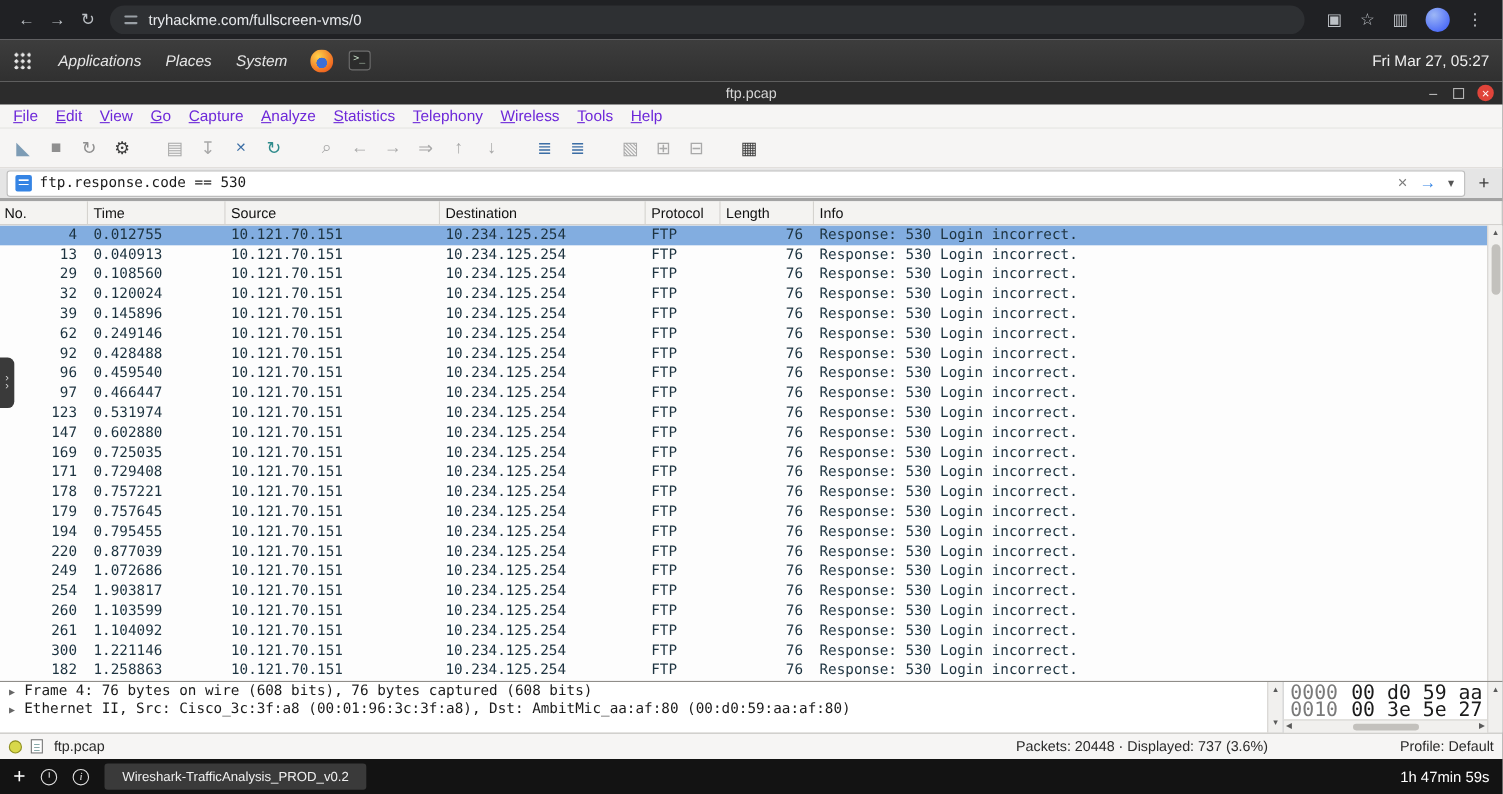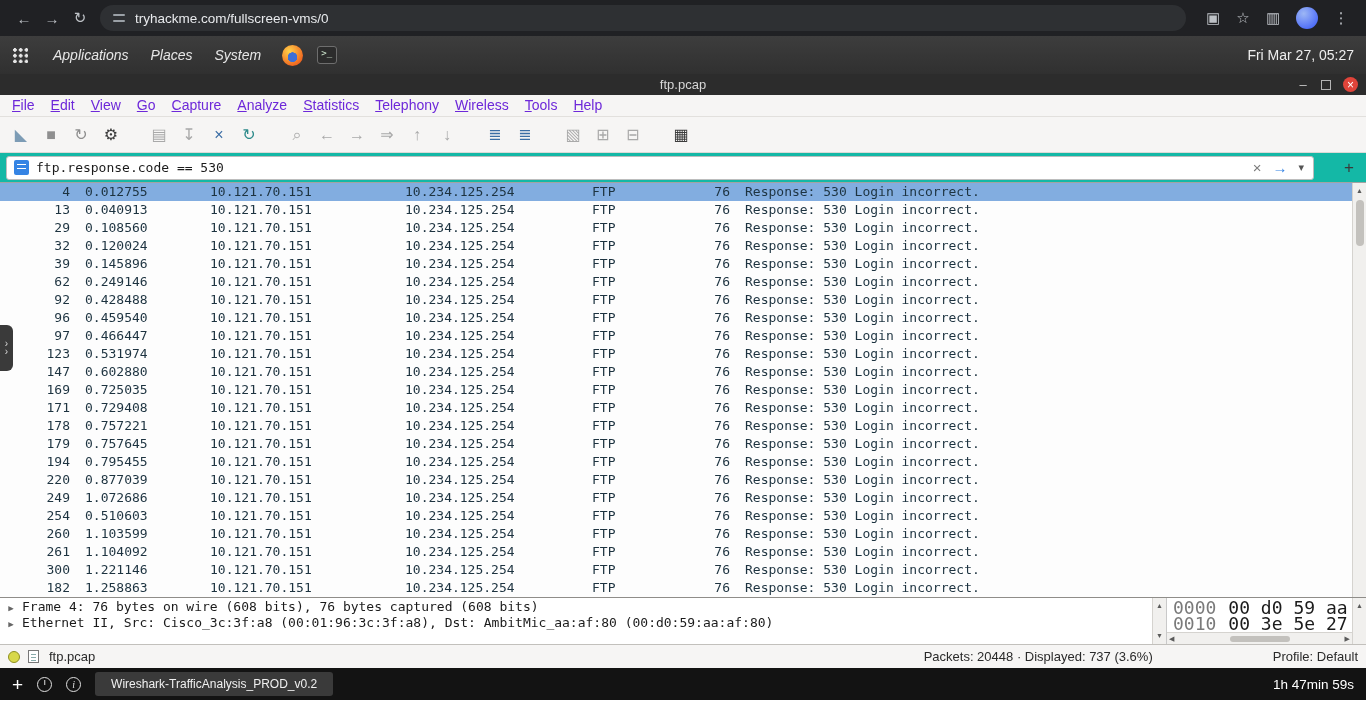--- a/index.html
+++ b/index.html
@@ -45,21 +45,21 @@
   .menu-bar { height:22px; background:#f6f5f4; display:flex; align-items:center; padding:0 4px; border-bottom:1px solid #e2e0dd; flex:none; }
   .menu-item { display:inline-block; padding:0 8px; font-size:14px; color:#6d28d9; line-height:21px; cursor:default; }
   .menu-item::first-letter { text-decoration:underline; }
 
   
   .ws-toolbar { height:36px; background:#f6f5f4; display:flex; align-items:center; padding:0 6px; border-bottom:1px solid #dcdad6; flex:none; }
   .tbtn { width:30px; height:28px; display:flex; align-items:center; justify-content:center; font-size:16px; border-radius:3px; cursor:default; }
   .tbtn.gap { margin-left:18px; }
 
   
-  .filter-bar { height:30px; background:#14b8a6; display:flex; align-items:center; padding:0 6px; gap:24px; border-bottom:1px solid #a3a3a3; flex:none; }
+  .filter-bar { height:30px; background:#e5e5e5; display:flex; align-items:center; padding:0 6px; gap:6px; border-bottom:3px solid #a3a3a3; flex:none; }
   .filter-input { flex:1; height:24px; background:#ffffff; border:1px solid #bdbdbd; border-radius:3px; display:flex; align-items:center; padding:0 7px; gap:7px; }
   .bookmark { width:15px; height:15px; border-radius:2px; background:#3584e4; position:relative; flex:none; }
   .bookmark::before { content:""; position:absolute; left:3px; right:3px; top:4px; height:7px;
     background:repeating-linear-gradient(#ffffff 0 1.5px, transparent 1.5px 4px); }
   .filter-text { flex:1; font-family:"DejaVu Sans Mono", monospace; font-size:13px; color:#1c1c1c; white-space:nowrap; }
   .f-clear { color:#7b7b7b; font-size:15px; padding:0 2px; }
   .f-apply { color:#3584e4; font-size:15px; font-weight:bold; padding:0 2px; }
   .f-caret { color:#555; font-size:11px; padding:0 2px; }
   .add-filter { width:22px; text-align:center; font-size:17px; color:#3a3a3a; }
 
@@ -209,20 +209,29 @@
     <div class="filter-input">
       <span class="bookmark"></span>
       <span class="filter-text">ftp.response.code == 530</span>
       <span class="f-clear">×</span>
       <span class="f-apply">→</span>
       <span class="f-caret">▾</span>
     </div>
     <span class="add-filter">+</span>
   </div>
 
+  <div class="packet-header">
+      <div class="hcell col-no">No.</div>
+      <div class="hcell col-time">Time</div>
+      <div class="hcell col-source">Source</div>
+      <div class="hcell col-destination">Destination</div>
+      <div class="hcell col-protocol">Protocol</div>
+      <div class="hcell col-length">Length</div>
+      <div class="hcell col-info">Info</div>
+    </div>
 
   <div class="list-body">
     <div class="rows">
         <div class="prow" style="background: rgb(130, 173, 224);">
           <div class="pcell col-no">4</div>
           <div class="pcell col-time">0.012755</div>
           <div class="pcell col-source">10.121.70.151</div>
           <div class="pcell col-destination">10.234.125.254</div>
           <div class="pcell col-protocol">FTP</div>
           <div class="pcell col-length">76</div>
@@ -376,21 +385,21 @@
           <div class="pcell col-no">249</div>
           <div class="pcell col-time">1.072686</div>
           <div class="pcell col-source">10.121.70.151</div>
           <div class="pcell col-destination">10.234.125.254</div>
           <div class="pcell col-protocol">FTP</div>
           <div class="pcell col-length">76</div>
           <div class="pcell col-info">Response: 530 Login incorrect.</div>
         </div>
         <div class="prow">
           <div class="pcell col-no">254</div>
-          <div class="pcell col-time">0.510603</div>
+          <div class="pcell col-time">1.903817</div>
           <div class="pcell col-source">10.121.70.151</div>
           <div class="pcell col-destination">10.234.125.254</div>
           <div class="pcell col-protocol">FTP</div>
           <div class="pcell col-length">76</div>
           <div class="pcell col-info">Response: 530 Login incorrect.</div>
         </div>
         <div class="prow">
           <div class="pcell col-no">260</div>
           <div class="pcell col-time">1.103599</div>
           <div class="pcell col-source">10.121.70.151</div>

